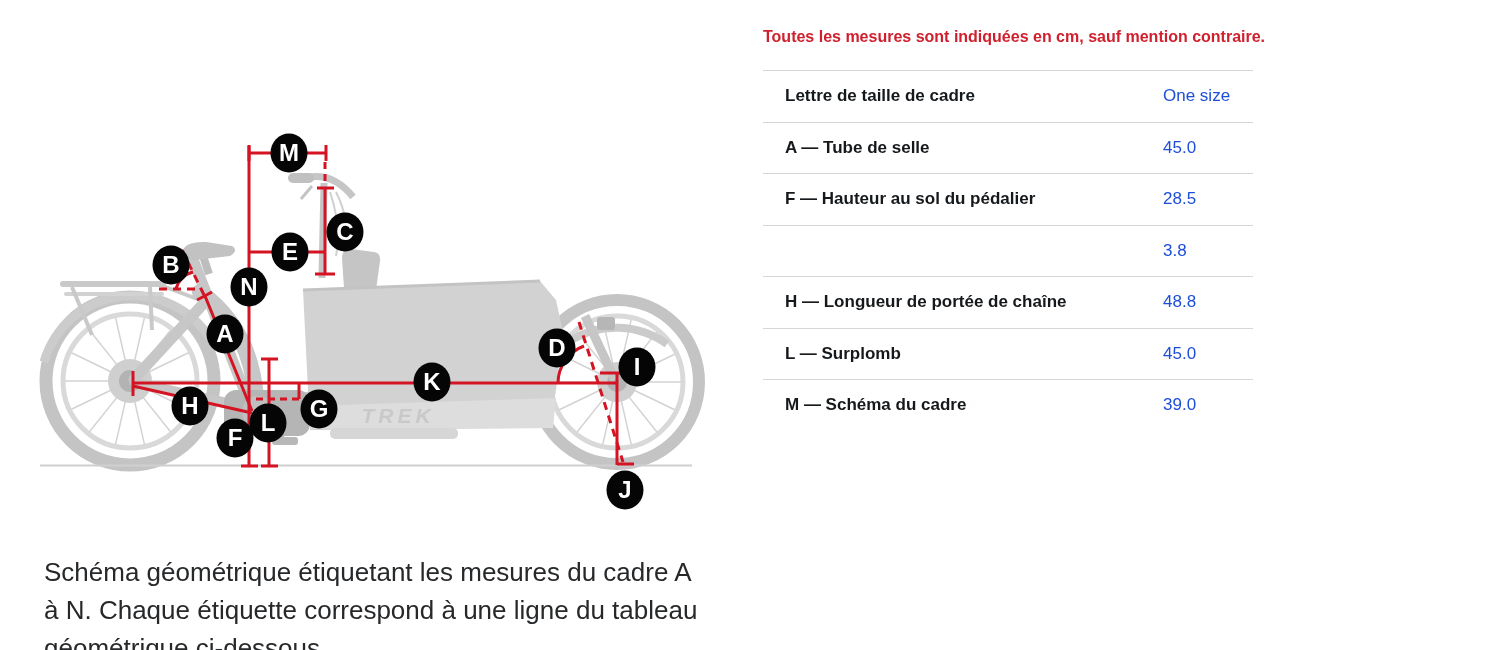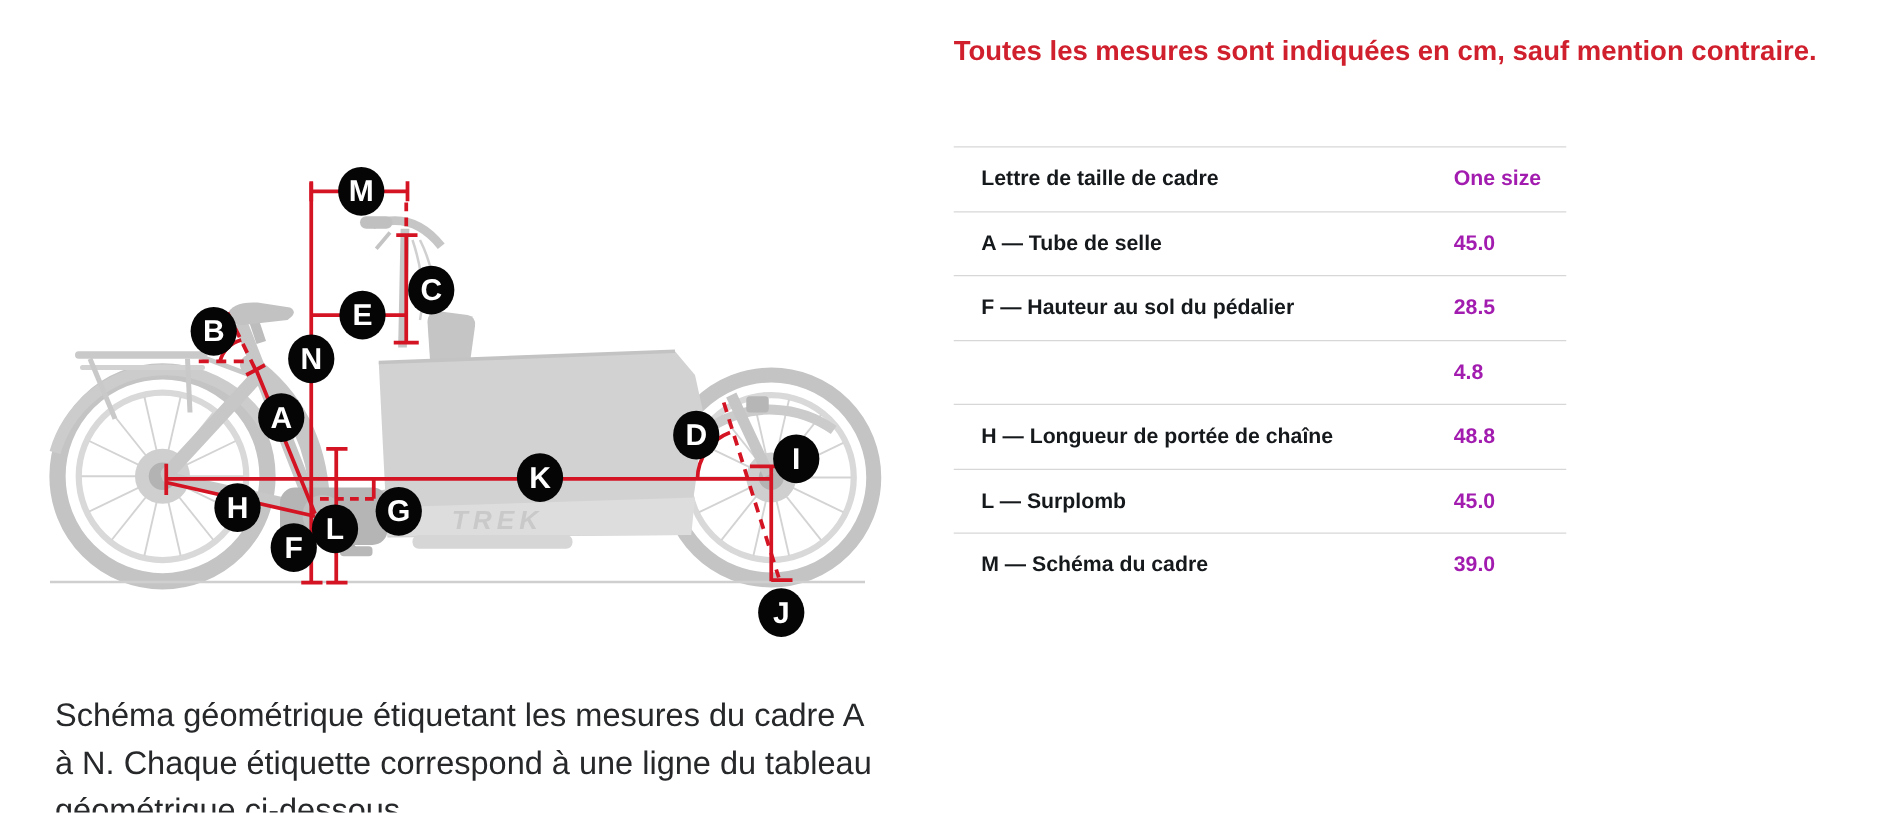--- a/index.html
+++ b/index.html
@@ -13,35 +13,35 @@
   #diagram-wrap{position:absolute;left:0;top:0;width:740px;height:650px;}
   #bike-svg{position:absolute;left:0;top:0;}
   #diagram-caption{
     position:absolute;left:44px;top:553px;width:660px;
     font-size:26px;line-height:38px;color:#26282a;
   }
   
   #geo-panel{position:absolute;left:763px;top:0;width:492px;}
   #geo-title{
     position:absolute;left:0;top:28px;width:740px;
-    font-size:22px;font-weight:bold;color:#d0202e;white-space:nowrap;
-  }
-  #geo-table{position:absolute;left:0;top:70px;width:490px;margin-top:47px;}
+    font-size:16px;font-weight:bold;color:#d0202e;white-space:nowrap;
+  }
+  #geo-table{position:absolute;left:0;top:70px;width:490px;}
   .trow{
     position:relative;height:51.5px;box-sizing:border-box;
     border-top:1px solid #d7d7d7;
     display:flex;align-items:center;
   }
   .trow:last-child{border-bottom:none;}
   .tlabel{
     padding-left:22px;font-size:17px;font-weight:bold;color:#16191c;
     white-space:nowrap;
   }
   .tvalue{
-    position:absolute;left:400px;font-size:17px;font-weight:bold;color:#a21caf;
+    position:absolute;left:400px;font-size:17px;font-weight:normal;color:#1d4ed8;
     white-space:nowrap;
   }
 </style>
 </head>
 <body>
 
 <div id="diagram-wrap">
   <svg id="bike-svg" width="740" height="650" viewBox="0 0 740 650">
 
     <g>
@@ -253,21 +253,21 @@
       </div>
       <div class="trow">
         <span class="tlabel">A — Tube de selle</span>
         <span class="tvalue">45.0</span>
       </div>
       <div class="trow">
         <span class="tlabel">F — Hauteur au sol du pédalier</span>
         <span class="tvalue">28.5</span>
       </div>
       <div class="trow">
-        <span class="tvalue">4.8</span>
+        <span class="tvalue">3.8</span>
       </div>
       <div class="trow">
         <span class="tlabel">H — Longueur de portée de chaîne</span>
         <span class="tvalue">48.8</span>
       </div>
       <div class="trow">
         <span class="tlabel">L — Surplomb</span>
         <span class="tvalue">45.0</span>
       </div>
       <div class="trow">

